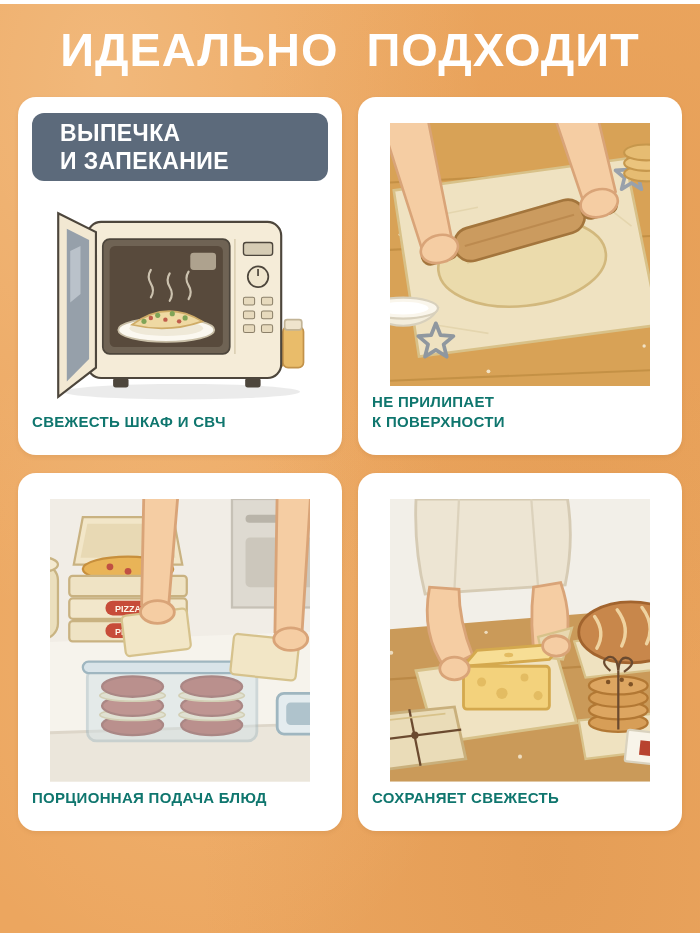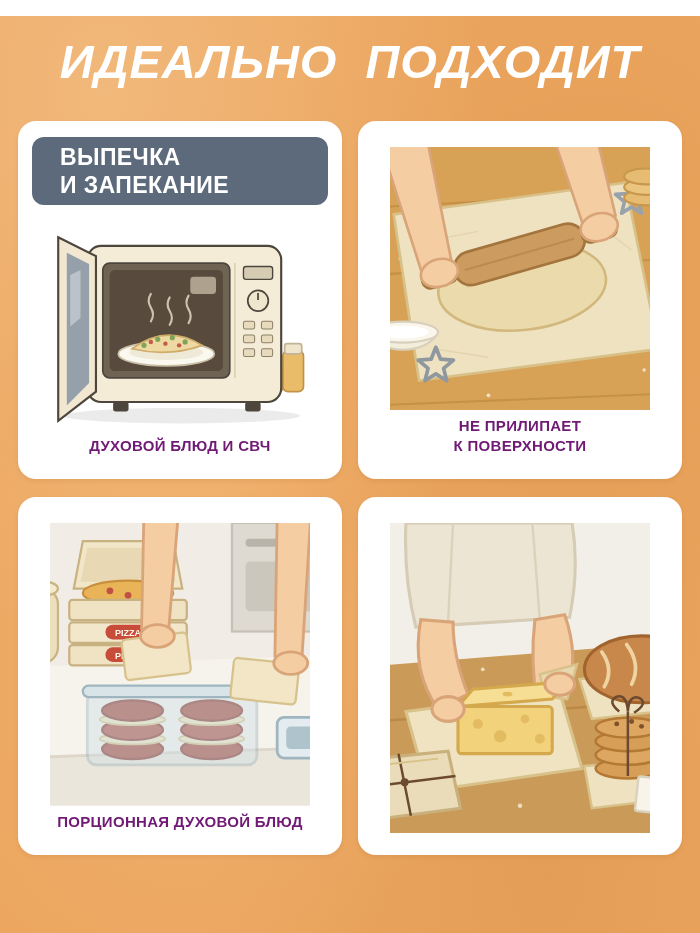--- a/index.html
+++ b/index.html
@@ -12,25 +12,24 @@
     width:700px;height:933px;
     background:
       radial-gradient(ellipse at 15% 8%, rgba(255,232,195,.28), transparent 45%),
       radial-gradient(ellipse at 85% 28%, rgba(196,120,42,.16), transparent 45%),
       radial-gradient(ellipse at 28% 68%, rgba(255,224,178,.20), transparent 40%),
       radial-gradient(ellipse at 78% 92%, rgba(188,112,40,.16), transparent 45%),
       #ECA65F;
     box-sizing:border-box;
   }
   .poster-title{
-    margin:16px;padding:18px 0 16px;
+    margin:4px;padding:18px 0 16px;
     text-align:center;
     font-size:47px;font-weight:800;letter-spacing:1px;word-spacing:14px;
     color:#FFFFFF;
-    font-style:italic;
   }
   .cards{
     display:grid;
     grid-template-columns:1fr 1fr;
     gap:18px 16px;
     padding:0 18px;
   }
   .card{
     background:#FFFFFF;
     border-radius:18px;
@@ -55,23 +54,22 @@
     font-size:23px;font-weight:700;line-height:1.22;letter-spacing:.4px;
     white-space:pre-line;
   }
   .illo{
     flex:1;min-height:0;
     margin:10px 18px 6px;
   }
   .illo svg{display:block;width:100%;height:100%;}
   .caption{
     margin:0 0 8px;
-    text-align:center;
     font-size:15px;font-weight:700;letter-spacing:.3px;line-height:1.3;
-    color:#701a75;
+    color:#0f766e;
     white-space:pre-line;
   }
   svg text{font-family:"Liberation Sans","DejaVu Sans",sans-serif;}
 </style>
 </head>
 <body>
 
 <div class="poster">
 
   <h1 class="poster-title">ИДЕАЛЬНО ПОДХОДИТ</h1>
@@ -136,21 +134,21 @@
               <rect x="224" y="156" width="13" height="9" rx="2"></rect>
                 <rect x="245" y="156" width="13" height="9" rx="2"></rect>
             </g>
           </g>
           <g fill="#4D463C">
             <rect x="72" y="218" width="18" height="11" rx="3"></rect>
             <rect x="226" y="218" width="18" height="11" rx="3"></rect>
           </g>
         </svg>
       </div>
-      <p class="caption">ДУХОВОЙ БЛЮД И СВЧ</p>
+      <p class="caption">СВЕЖЕСТЬ ШКАФ И СВЧ</p>
     </section>
 
     <section class="card">
       <div class="illo">
         <svg viewBox="0 0 300 250" preserveAspectRatio="xMidYMid slice">
           <rect width="300" height="250" fill="#D8A256"></rect>
           <g stroke="#C08D42" stroke-width="2" opacity="0.8">
             <path d="M0 58 L300 42"></path>
               <path d="M0 122 L300 106"></path>
               <path d="M0 186 L300 170"></path>
@@ -279,21 +277,21 @@
           <g>
             <path d="M118 -6 L148 -2 L140 94 Q128 104 116 94 Z" fill="#F5CDA3" stroke="#D9A478" stroke-width="2.5"></path>
             <rect x="100" y="100" width="58" height="36" rx="4" transform="rotate(-7 129 118)" fill="#F2E6C6" stroke="#D6C28C" stroke-width="2"></rect>
             <ellipse cx="130" cy="100" rx="15" ry="10" fill="#F5CDA3" stroke="#D9A478" stroke-width="2.5"></ellipse>
             <path d="M236 -6 L266 -10 L258 118 Q246 130 234 118 Z" fill="#F5CDA3" stroke="#D9A478" stroke-width="2.5"></path>
             <rect x="196" y="122" width="58" height="36" rx="4" transform="rotate(6 225 140)" fill="#F2E6C6" stroke="#D6C28C" stroke-width="2"></rect>
             <ellipse cx="248" cy="124" rx="15" ry="10" fill="#F5CDA3" stroke="#D9A478" stroke-width="2.5"></ellipse>
           </g>
         </svg>
       </div>
-      <p class="caption">ПОРЦИОННАЯ ДУХОВОЙ БЛЮД</p>
+      <p class="caption">ПОРЦИОННАЯ ПОДАЧА БЛЮД</p>
     </section>
 
     <section class="card">
       <div class="illo">
         <svg viewBox="0 0 300 250" preserveAspectRatio="xMidYMid slice">
           <rect width="300" height="250" fill="#F2EFE8"></rect>
           <g>
             <path d="M58 0 Q56 44 66 84 L190 76 Q198 36 192 0 Z" fill="#EDE5D3" stroke="#D6CBB4" stroke-width="2.5"></path>
             <path d="M96 0 L92 80" stroke="#DCD2BC" stroke-width="2"></path>
             <path d="M160 0 L166 78" stroke="#DCD2BC" stroke-width="2"></path>
@@ -362,16 +360,17 @@
             <path d="M52 186 L62 236" stroke="#6B4A2F" stroke-width="2"></path>
             <circle cx="57" cy="209" r="3.2" fill="#6B4A2F"></circle>
             <path d="M30 196 L84 190" stroke="#D8C28A" stroke-width="1.5"></path>
           </g>
           <g transform="rotate(6 262 220)">
             <rect x="244" y="206" width="38" height="28" rx="2" fill="#F8F4E9" stroke="#D9D2BE" stroke-width="2"></rect>
             <rect x="256" y="214" width="16" height="13" fill="#B8432F"></rect>
           </g>
         </svg>
       </div>
+      <p class="caption">СОХРАНЯЕТ СВЕЖЕСТЬ</p>
     </section>
 
   </div>
 </div>
 
 </body></html>

